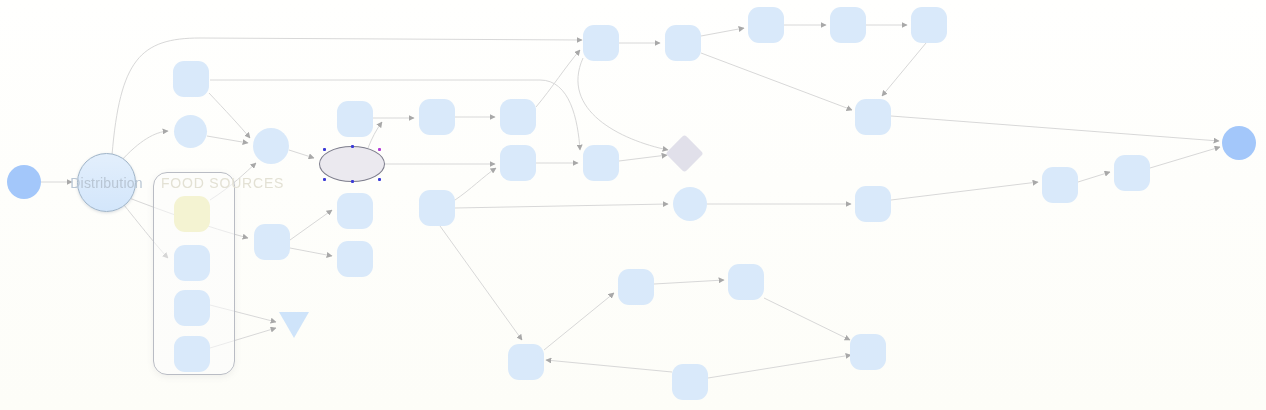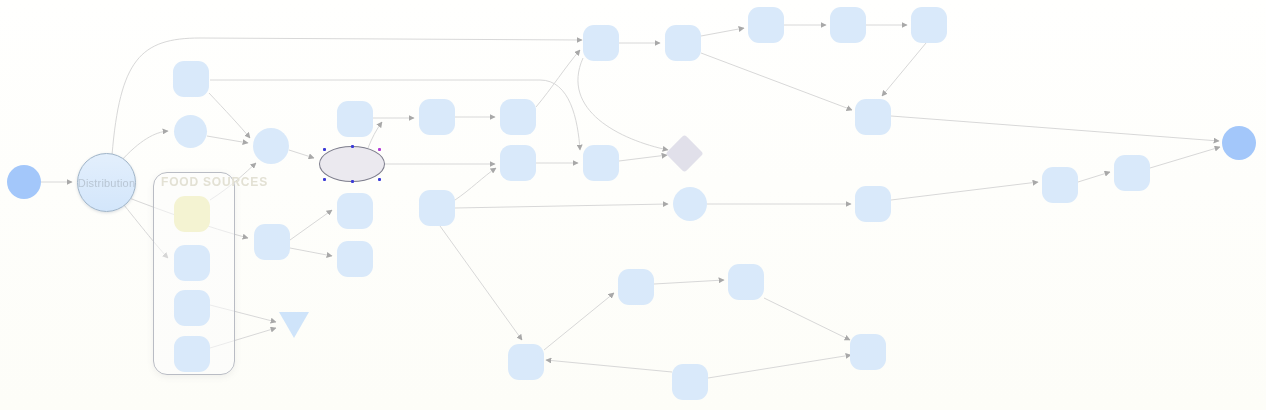--- a/index.html
+++ b/index.html
@@ -34,21 +34,21 @@
   }
   
   .n-dist{
     background:linear-gradient(180deg,#e3effc 0%, #d3e6fb 100%);
     border:1px solid #9fb4c8;
     border-radius:50%;
     box-shadow:0 1px 3px rgba(60,80,110,.18);
     display:flex;align-items:center;justify-content:center;
   }
   .n-dist .lbl{
-    font-size:11px;color:#b9c6d4;letter-spacing:.2px;white-space:nowrap;
+    font-size:14px;color:#b9c6d4;letter-spacing:.2px;white-space:nowrap;
   }
   
   .n-ellipse{
     background:#ebe9ef;
     border:1px solid #7d7d8c;
     border-radius:50%;
     display:flex;align-items:center;justify-content:center;
   }
   .n-ellipse .lbl{font-size:7px;color:#c9c4d2;}
   .handle{
@@ -76,24 +76,24 @@
   
   .group-box{
     position:absolute;
     border:1px solid #b9bcc4;
     border-radius:14px;
     background:rgba(252,252,252,.55);
     box-shadow:0 2px 6px rgba(120,120,130,.10);
   }
   .group-title{
     position:absolute;
-    font-size:12px;
+    font-size:14px;
     letter-spacing:.8px;
     color:#e3e1d4;
-    font-weight:bold;
+    font-weight:normal;
     white-space:nowrap;
   }
 </style>
 </head>
 <body>
 
 <div id="canvas">
 
   <svg id="edge-layer" viewBox="0 0 1266 410" xmlns="http://www.w3.org/2000/svg">
     <defs>

